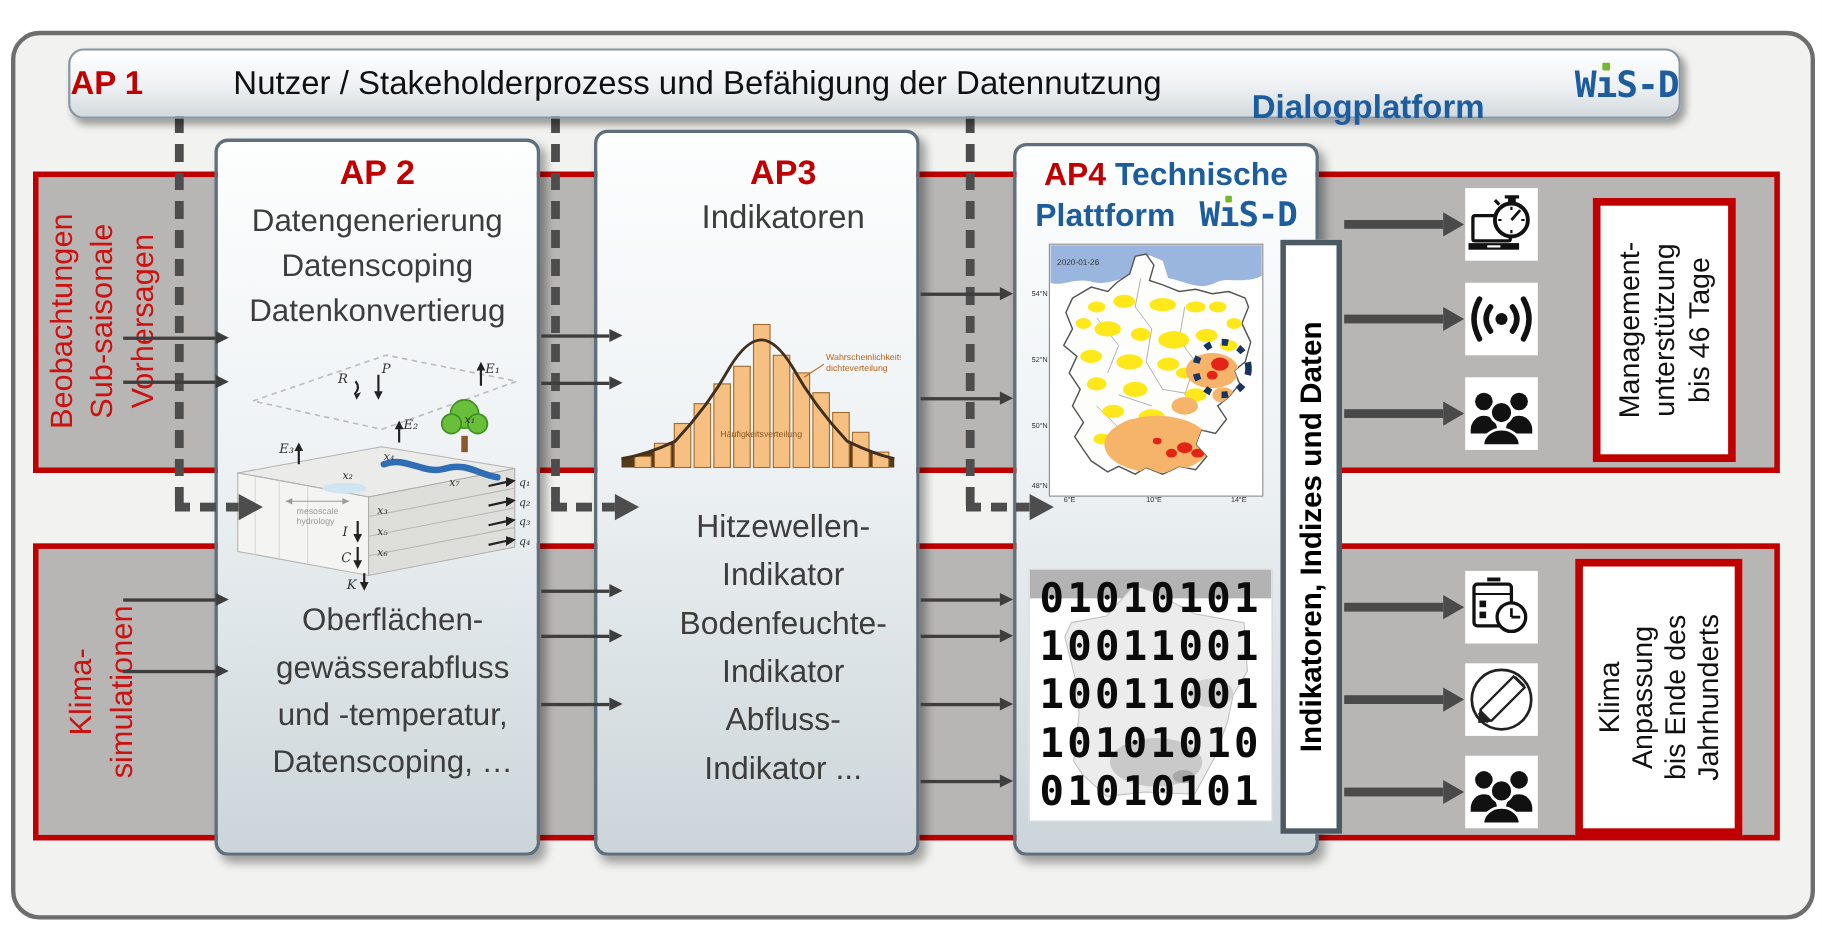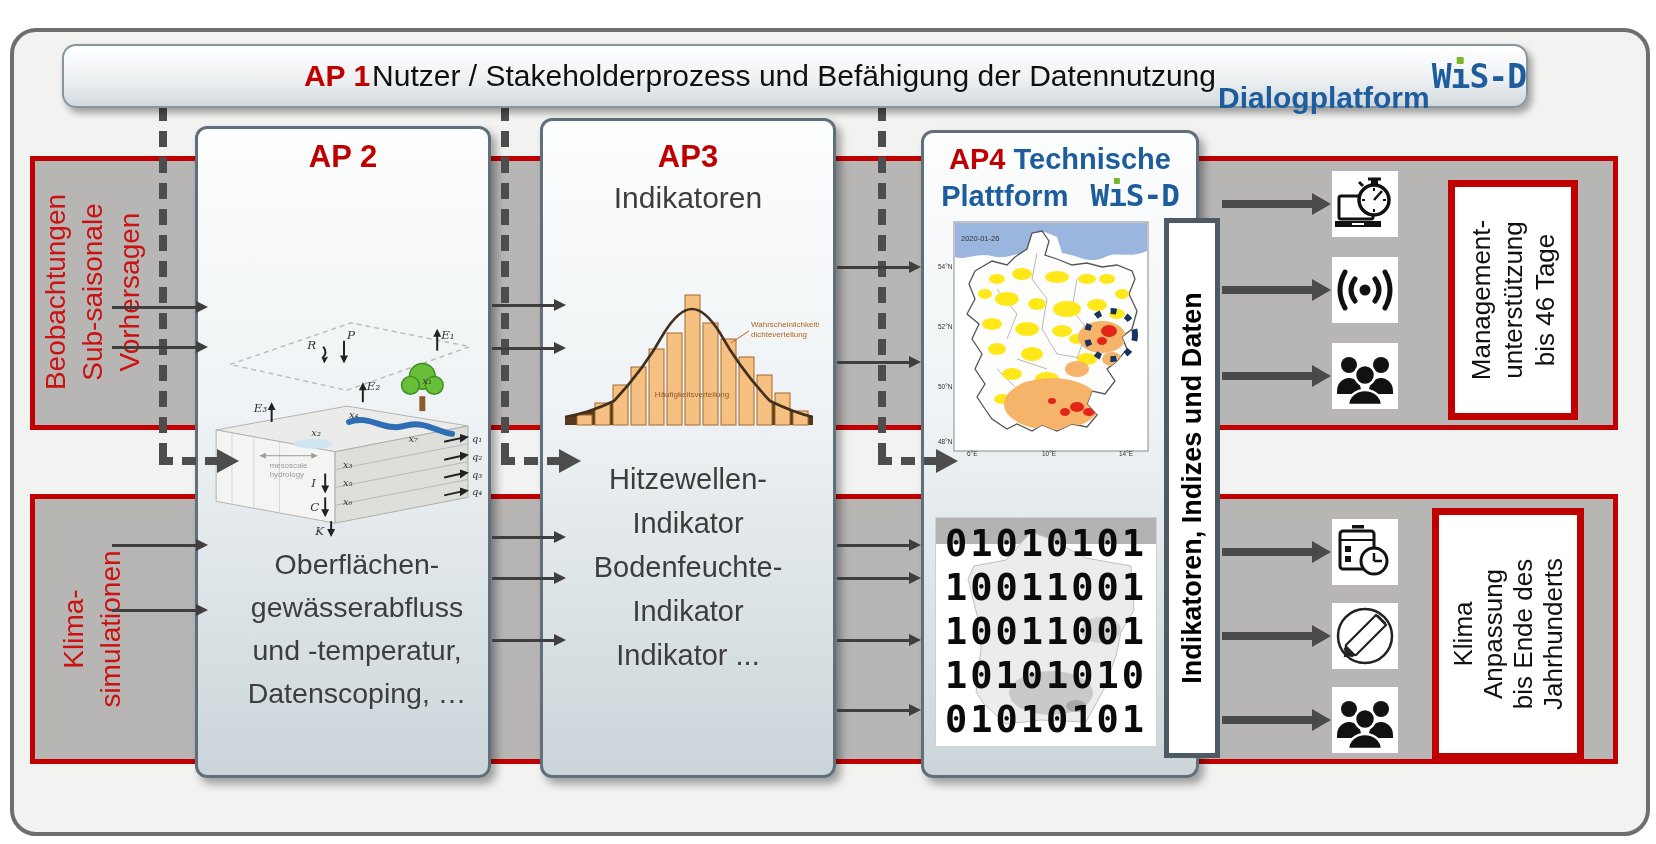--- a/index.html
+++ b/index.html
@@ -7,21 +7,21 @@
          font-family:"Liberation Sans",sans-serif;overflow:hidden;}
   .abs{position:absolute;}
 
   .outer{left:10px;top:28px;width:1632px;height:800px;border:4px solid #6e6e6e;
          border-radius:26px;background:#f2f2f1;}
 
   
   .banner{left:62px;top:44px;width:1462px;height:60px;border:2px solid #8795a1;border-radius:14px;
           background:linear-gradient(180deg,#ffffff 0%,#eef1f3 55%,#d2d9dd 100%);
           box-shadow:4px 5px 7px rgba(0,0,0,.35);
-          display:flex;align-items:center;justify-content:flex-end;gap:2px;font-size:30px;color:#101010;}
+          display:flex;align-items:center;justify-content:space-between;gap:2px;font-size:30px;color:#101010;}
   .red{color:#c00000;font-weight:bold;}
   .blue{color:#1d5d9e;font-weight:bold;margin-top:44px;}
   .wisd{font-family:"DejaVu Sans Mono",monospace;font-weight:bold;color:#1d5d9e;letter-spacing:-1px;}
   .ilet{position:relative;display:inline-block;}
   .gdot{position:absolute;left:50%;top:.03em;transform:translateX(-50%);
         width:.2em;height:.2em;background:#76b82a;border-radius:1px;}
 
   
   .band{left:30px;width:1588px;background:#b7b6b5;border:5px solid #c00000;box-sizing:border-box;}
   .vlabel{color:#cc1111;font-size:28px;line-height:37px;text-align:center;
@@ -80,20 +80,25 @@
     <div>Sub-saisonale</div>
     <div>Vorhersagen</div>
   </div>
   <div class="abs vlabel" style="left:-43px;top:591px;width:270px;height:76px;">
     <div>Klima-</div>
     <div>simulationen</div>
   </div>
 
   <div class="abs apbox" style="left:195px;top:126px;width:296px;height:652px;">
     <div class="abs aptitle" style="top:10px;">AP 2</div>
+    <div class="abs gtext" style="top:52px;line-height:41px;">
+      <div>Datengenerierung</div>
+      <div>Datenscoping</div>
+      <div>Datenkonvertierug</div>
+    </div>
 
     <svg class="abs" style="left:4px;top:178px;" width="288" height="230" viewBox="0 0 290 232">
 
       <polygon points="28,58 150,16 270,40 146,84" fill="none" stroke="#bdbdbd" stroke-width="1.5" stroke-dasharray="5 4"></polygon>
 
       <polygon points="14,124 146,100 268,120 134,146" fill="#ebebe9" stroke="#b3b3b0" stroke-width="1"></polygon>
       <polygon points="14,124 134,146 134,218 14,196" fill="#f4f4f2" stroke="#b3b3b0" stroke-width="1"></polygon>
       <polygon points="134,146 268,120 268,192 134,218" fill="#dededb" stroke="#aeaeab" stroke-width="1"></polygon>
       <line x1="30" y1="127" x2="30" y2="199" stroke="#d6d6d3" stroke-width="1"></line>
       <line x1="52" y1="131" x2="52" y2="203" stroke="#d6d6d3" stroke-width="1"></line>
@@ -169,21 +174,21 @@
     </svg>
 
     <div class="abs gtext" style="top:414px;line-height:43px;margin-left:14px;">
       <div>Oberflächen-</div>
       <div>gewässerabfluss</div>
       <div>und -temperatur,</div>
       <div>Datenscoping, …</div>
     </div>
   </div>
 
-  <div class="abs apbox" style="left:540px;top:118px;width:296px;height:660px;">
+  <div class="abs apbox" style="left:540px;top:118px;width:296px;height:660px;padding-left:24px;">
     <div class="abs aptitle" style="top:18px;">AP3</div>
     <div class="abs gtext" style="top:60px;font-size:30px;">Indikatoren</div>
 
     <svg class="abs" style="left:16px;top:156px;" width="260" height="152" viewBox="0 0 260 152">
       <path d="M6,140 Q30,136 55,124 L60,148 L6,148 Z" fill="#563a1d"></path>
       <path d="M211,124 Q236,136 254,140 L254,148 L206,148 Z" fill="#563a1d"></path>
       <g id="hist-bars">
           <rect x="18" y="138" width="15" height="10" fill="#f6c083" stroke="#a06a2c" stroke-width="1"></rect>
           <rect x="36" y="126" width="15" height="22" fill="#f6c083" stroke="#a06a2c" stroke-width="1"></rect>
           <rect x="54" y="108" width="15" height="40" fill="#f6c083" stroke="#a06a2c" stroke-width="1"></rect>
@@ -203,20 +208,21 @@
       <text x="192" y="50" font-size="8" fill="#b5651d">Wahrscheinlichkeits-</text>
       <text x="192" y="60" font-size="8" fill="#b5651d">dichteverteilung</text>
       <text x="133" y="120" font-size="8" fill="#8a5a28" text-anchor="middle">Häufigkeitsverteilung</text>
     </svg>
 
     <div class="abs gtext" style="top:336px;font-size:29px;line-height:44px;">
       <div>Hitzewellen-</div>
       <div>Indikator</div>
       <div>Bodenfeuchte-</div>
       <div>Indikator</div>
+      <div>Abfluss-</div>
       <div>Indikator ...</div>
     </div>
   </div>
 
   <div class="abs apbox" style="left:921px;top:130px;width:278px;height:648px;">
     <div class="abs" style="top:10px;width:100%;text-align:center;font-size:29px;font-weight:bold;">
       <span class="red">AP4</span>
       <span class="blue">Technische</span>
     </div>
     <div class="abs" style="top:44px;width:100%;text-align:center;font-size:29px;font-weight:bold;">

